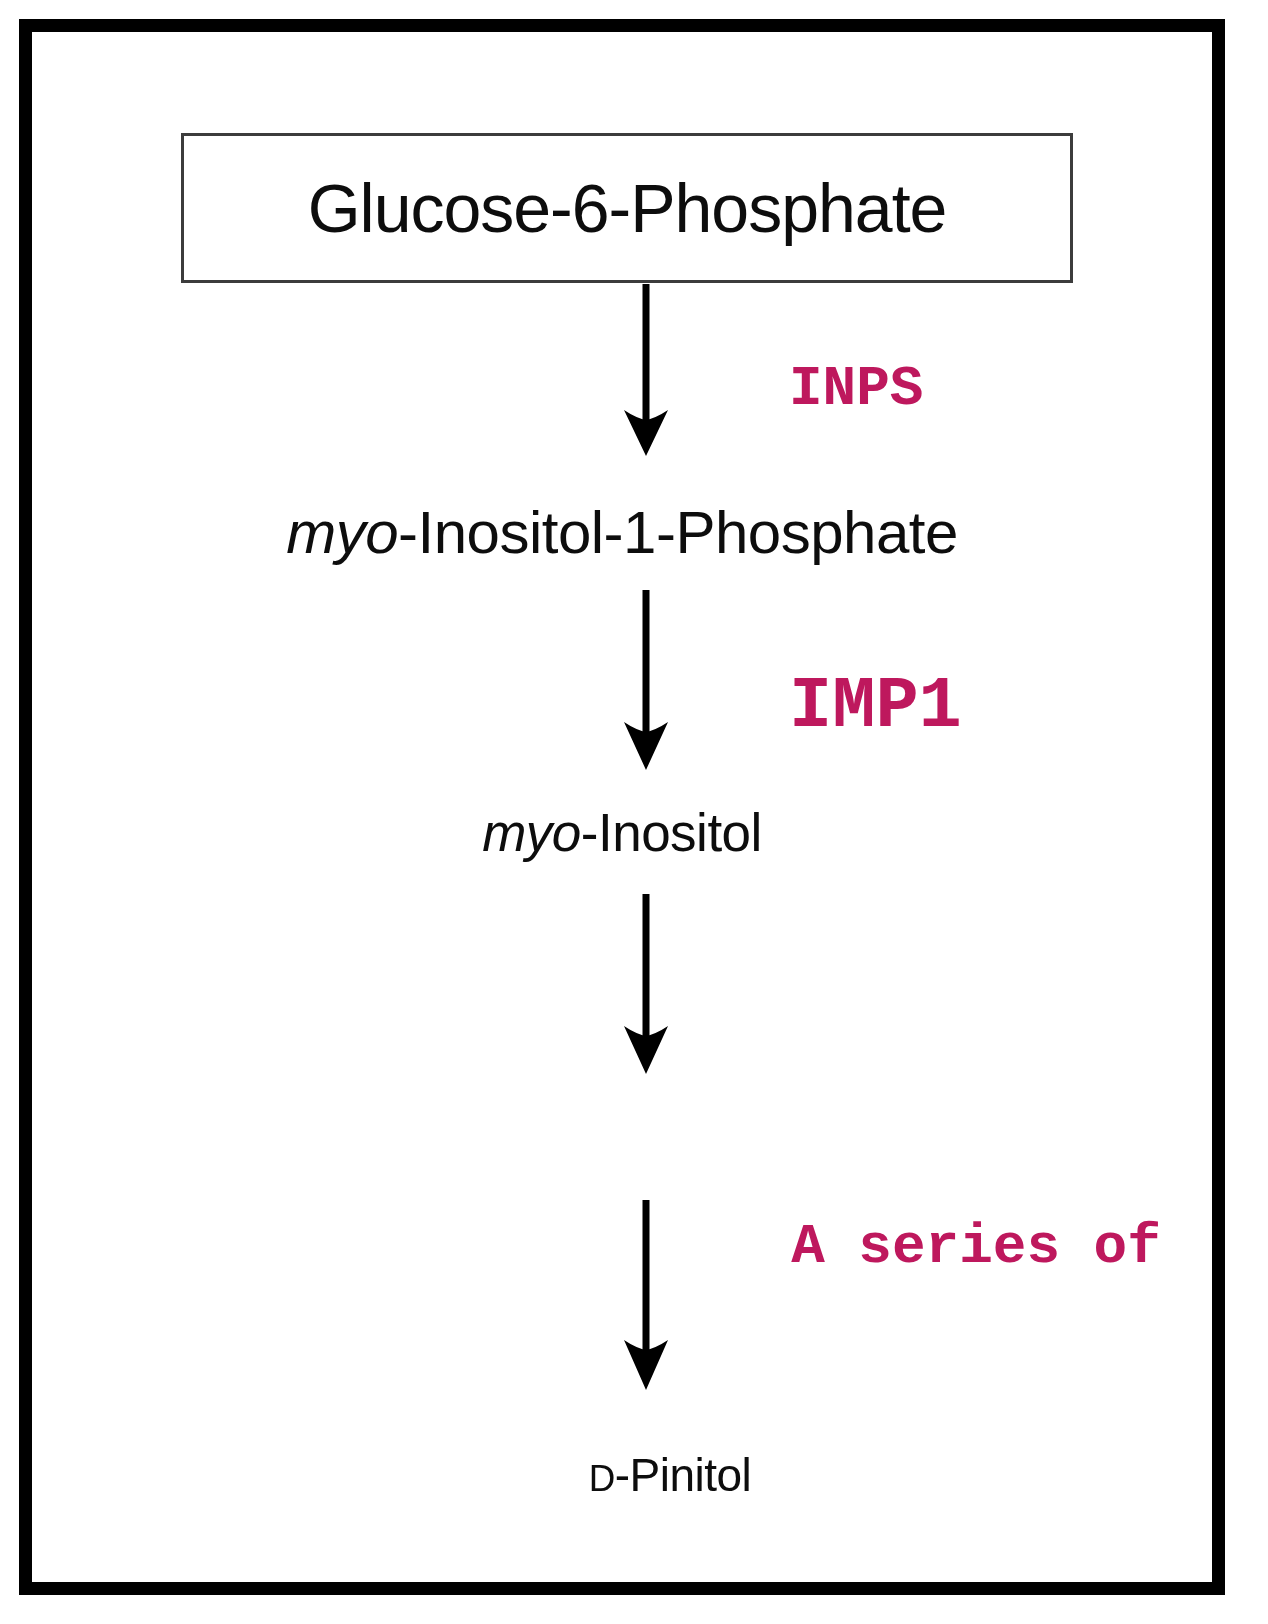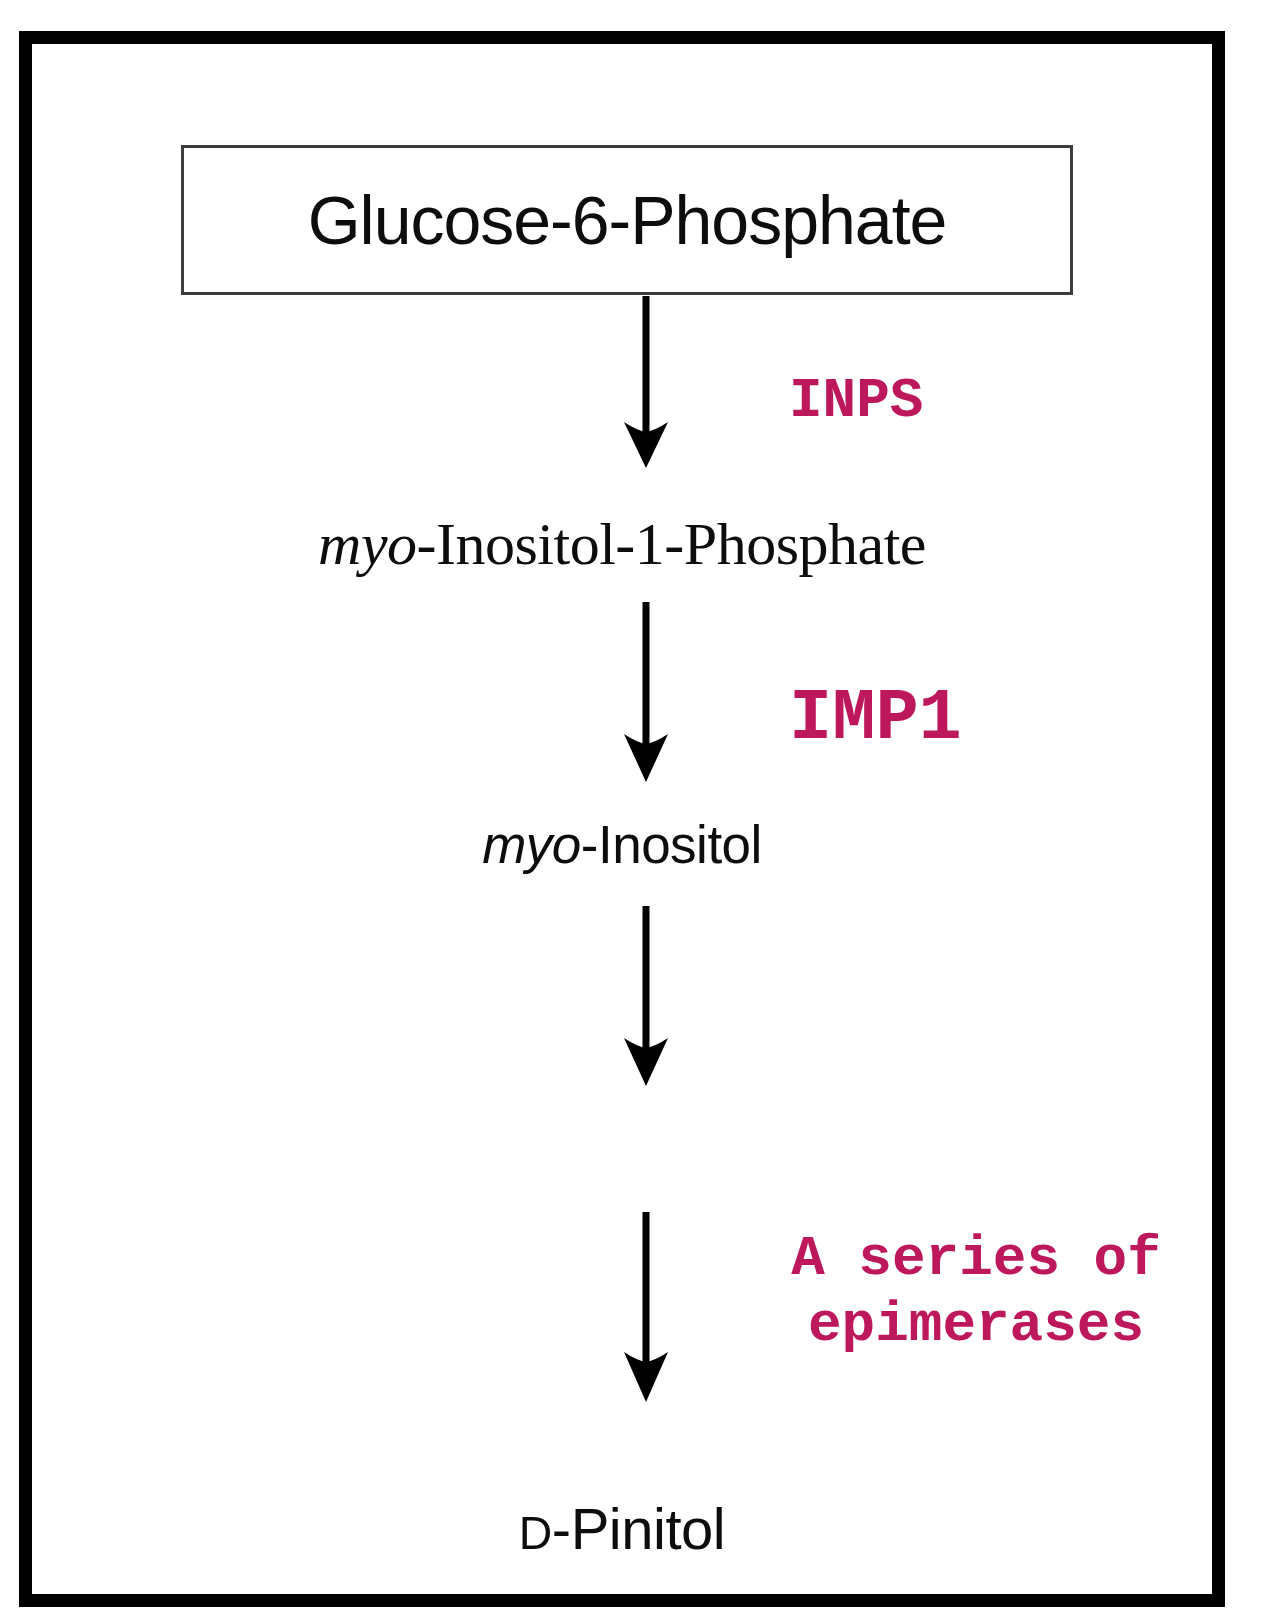--- a/index.html
+++ b/index.html
@@ -17,21 +17,20 @@
   
   #figure-frame {
     position: absolute;
     left: 19px;
     top: 19px;
     width: 1206px;   
     height: 1576px;
     box-sizing: border-box;
     border: 13px solid #000000;
     background: #ffffff;
-    margin-top: 12px;
   }
 
   
   #pathway {
     position: absolute;
     left: 0;
     top: 0;
     width: 100%;
     height: 100%;
   }
@@ -76,24 +75,24 @@
   }
   .ital {
     font-style: italic;
   }
   
   .smallcap {
     font-size: 0.80em;
     vertical-align: baseline;
   }
 
-  #node-mi1p  { top: 466px; font-size: 60px; font-family: Liberation Serif, serif; }
+  #node-mi1p  { top: 466px; font-size: 60px; }
   #node-mi    { top: 770px; font-size: 53px; }
   #node-onon  { top: 1072px; font-size: 58px; }
-  #node-pin   { top: 1451px; font-size: 58px; }
+  #node-pin   { top: 1416px; font-size: 46px; padding-left: 48px; }
 
   
   .arrow {
     position: absolute;
     left: 574px;       
     width: 80px;
   }
   .arrow svg { display: block; }
 
   #arrow-1 { top: 252px;  height: 172px; }
@@ -172,21 +171,20 @@
 
     <div class="arrow" id="arrow-4">
       <svg width="80" height="190" viewBox="0 0 80 190" xmlns="http://www.w3.org/2000/svg">
         <rect x="36.5" y="0" width="7" height="154" fill="#000000"></rect>
         <path d="M 40 190 L 18 140 Q 30 148 40 150 Q 50 148 62 140 Z" fill="#000000"></path>
       </svg>
     </div>
 
     <div class="enzyme" id="enzyme-epim">
       <span class="ln">A series of</span>
-      <span class="ln">epimerases</span>
     </div>
 
     <div class="node" id="node-pin">
       <span class="node-text"><span class="smallcap">D</span><span>-Pinitol</span></span>
     </div>
 
   </div>
 </div>
 
 </body></html>

